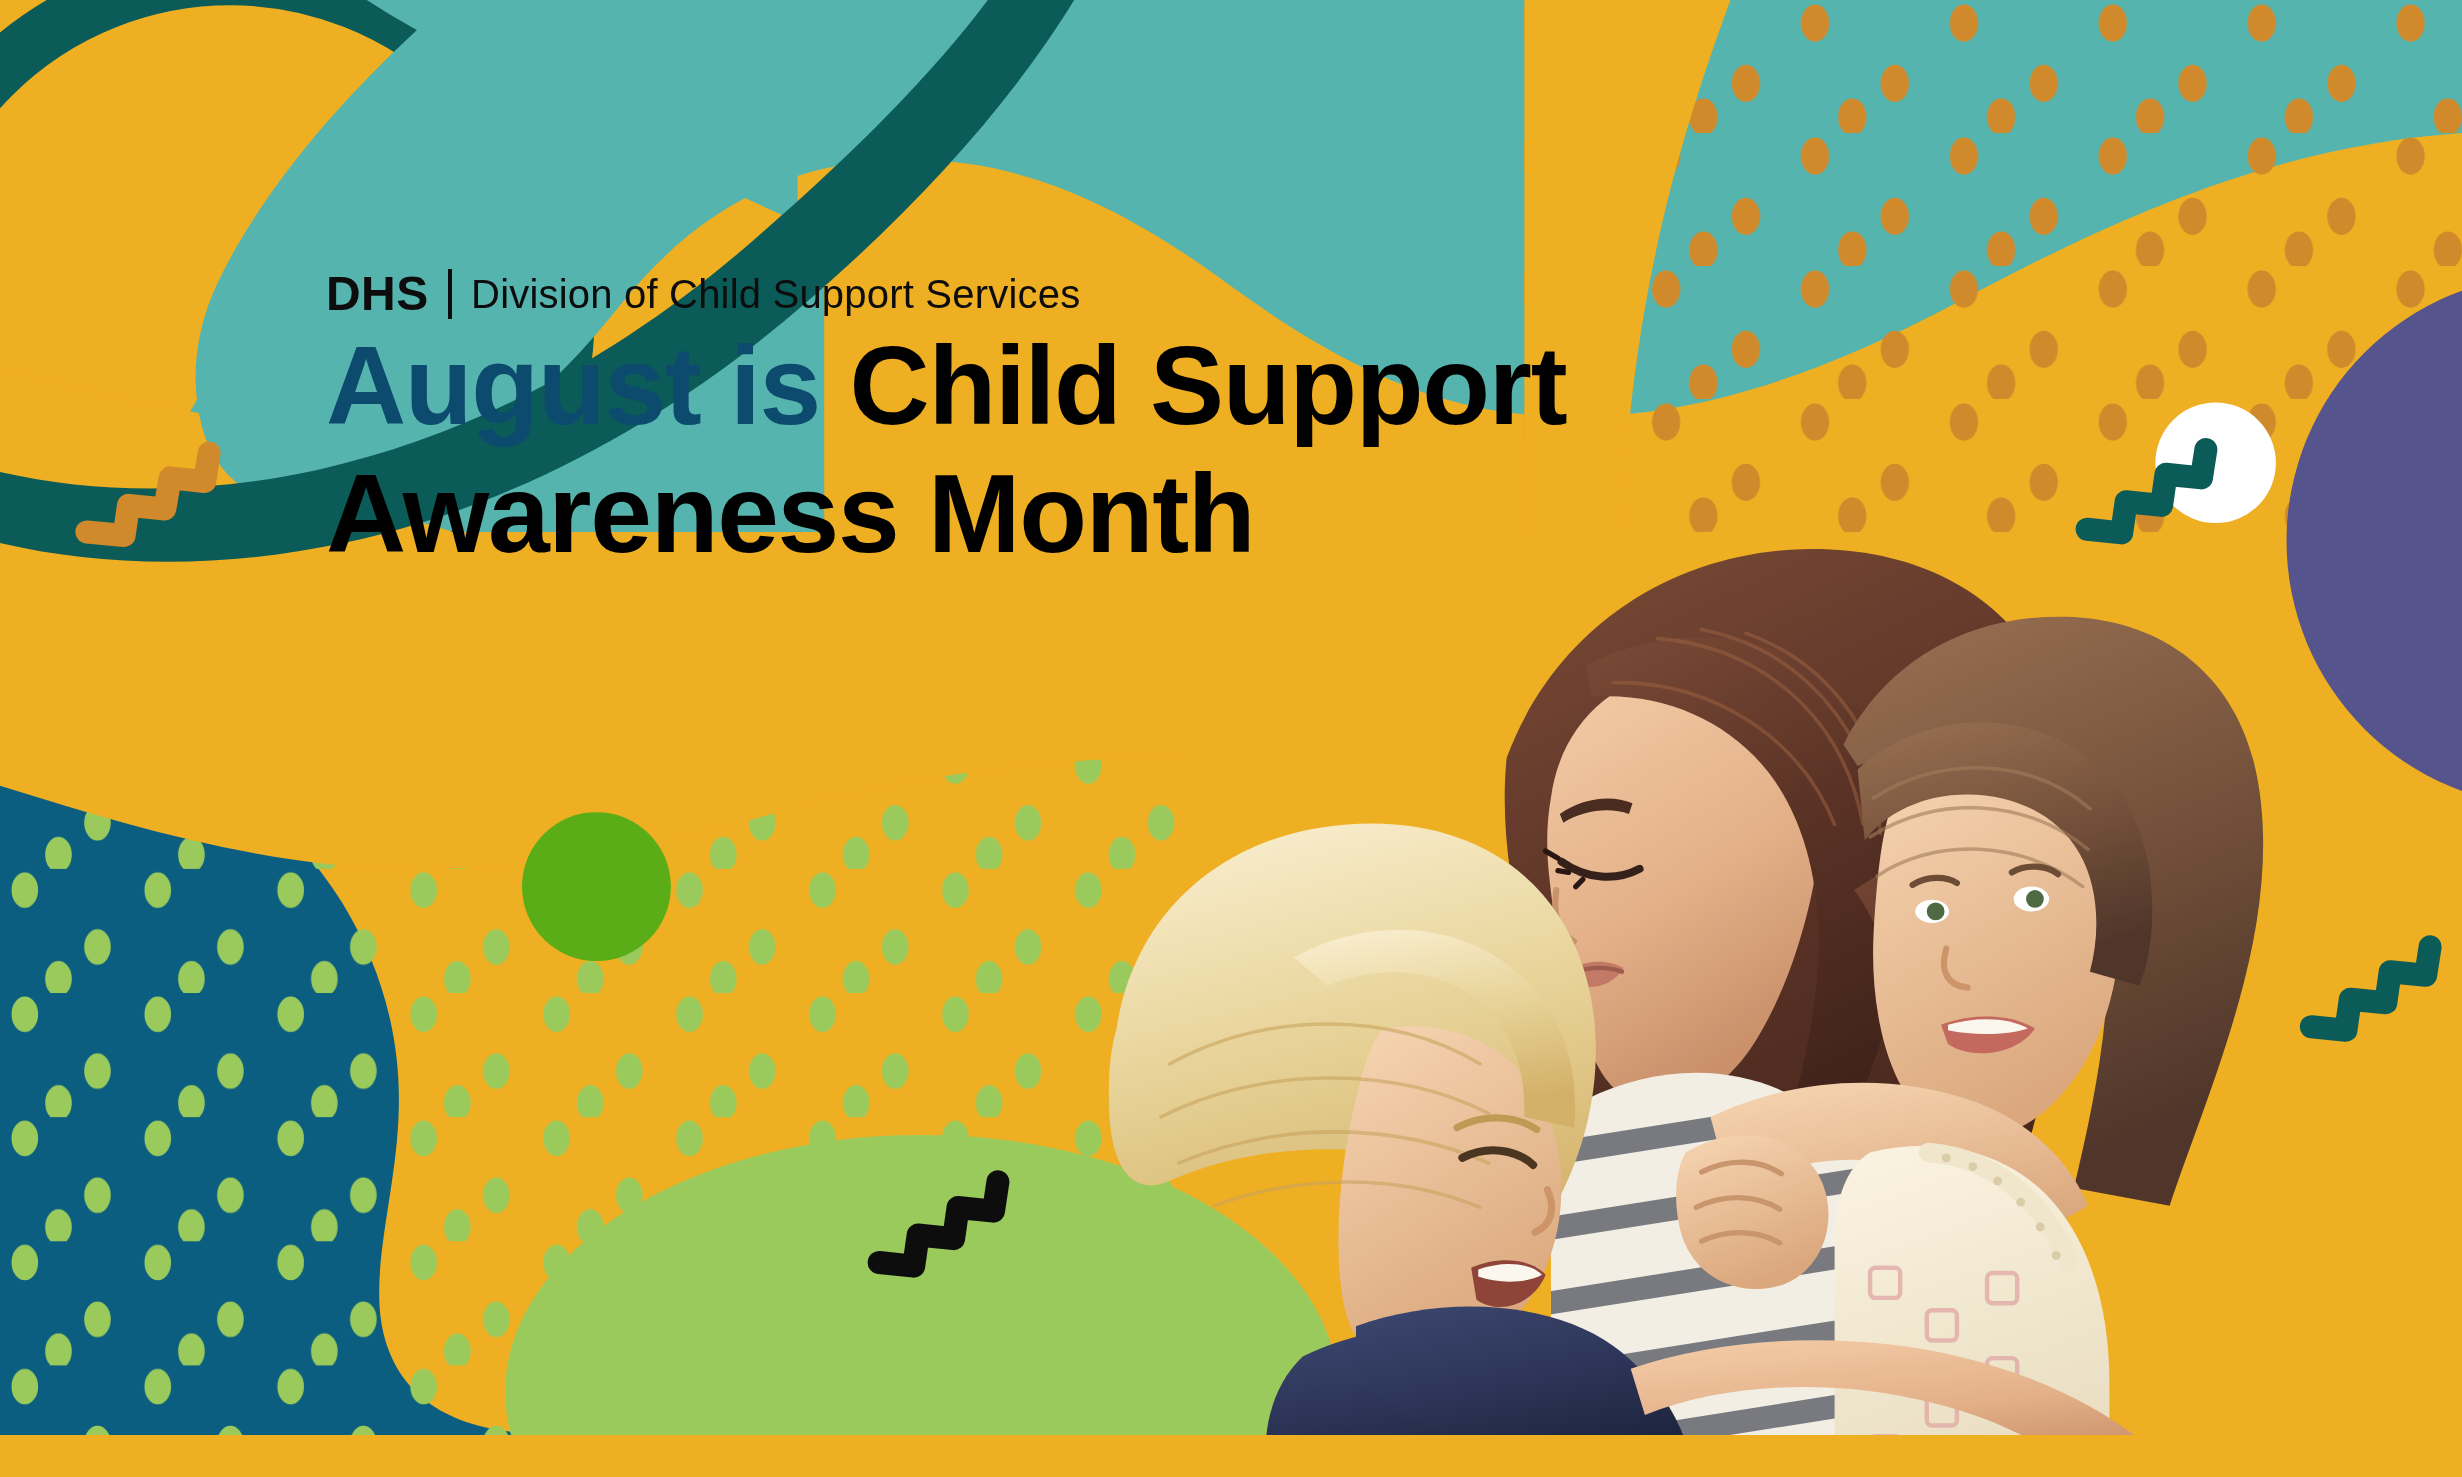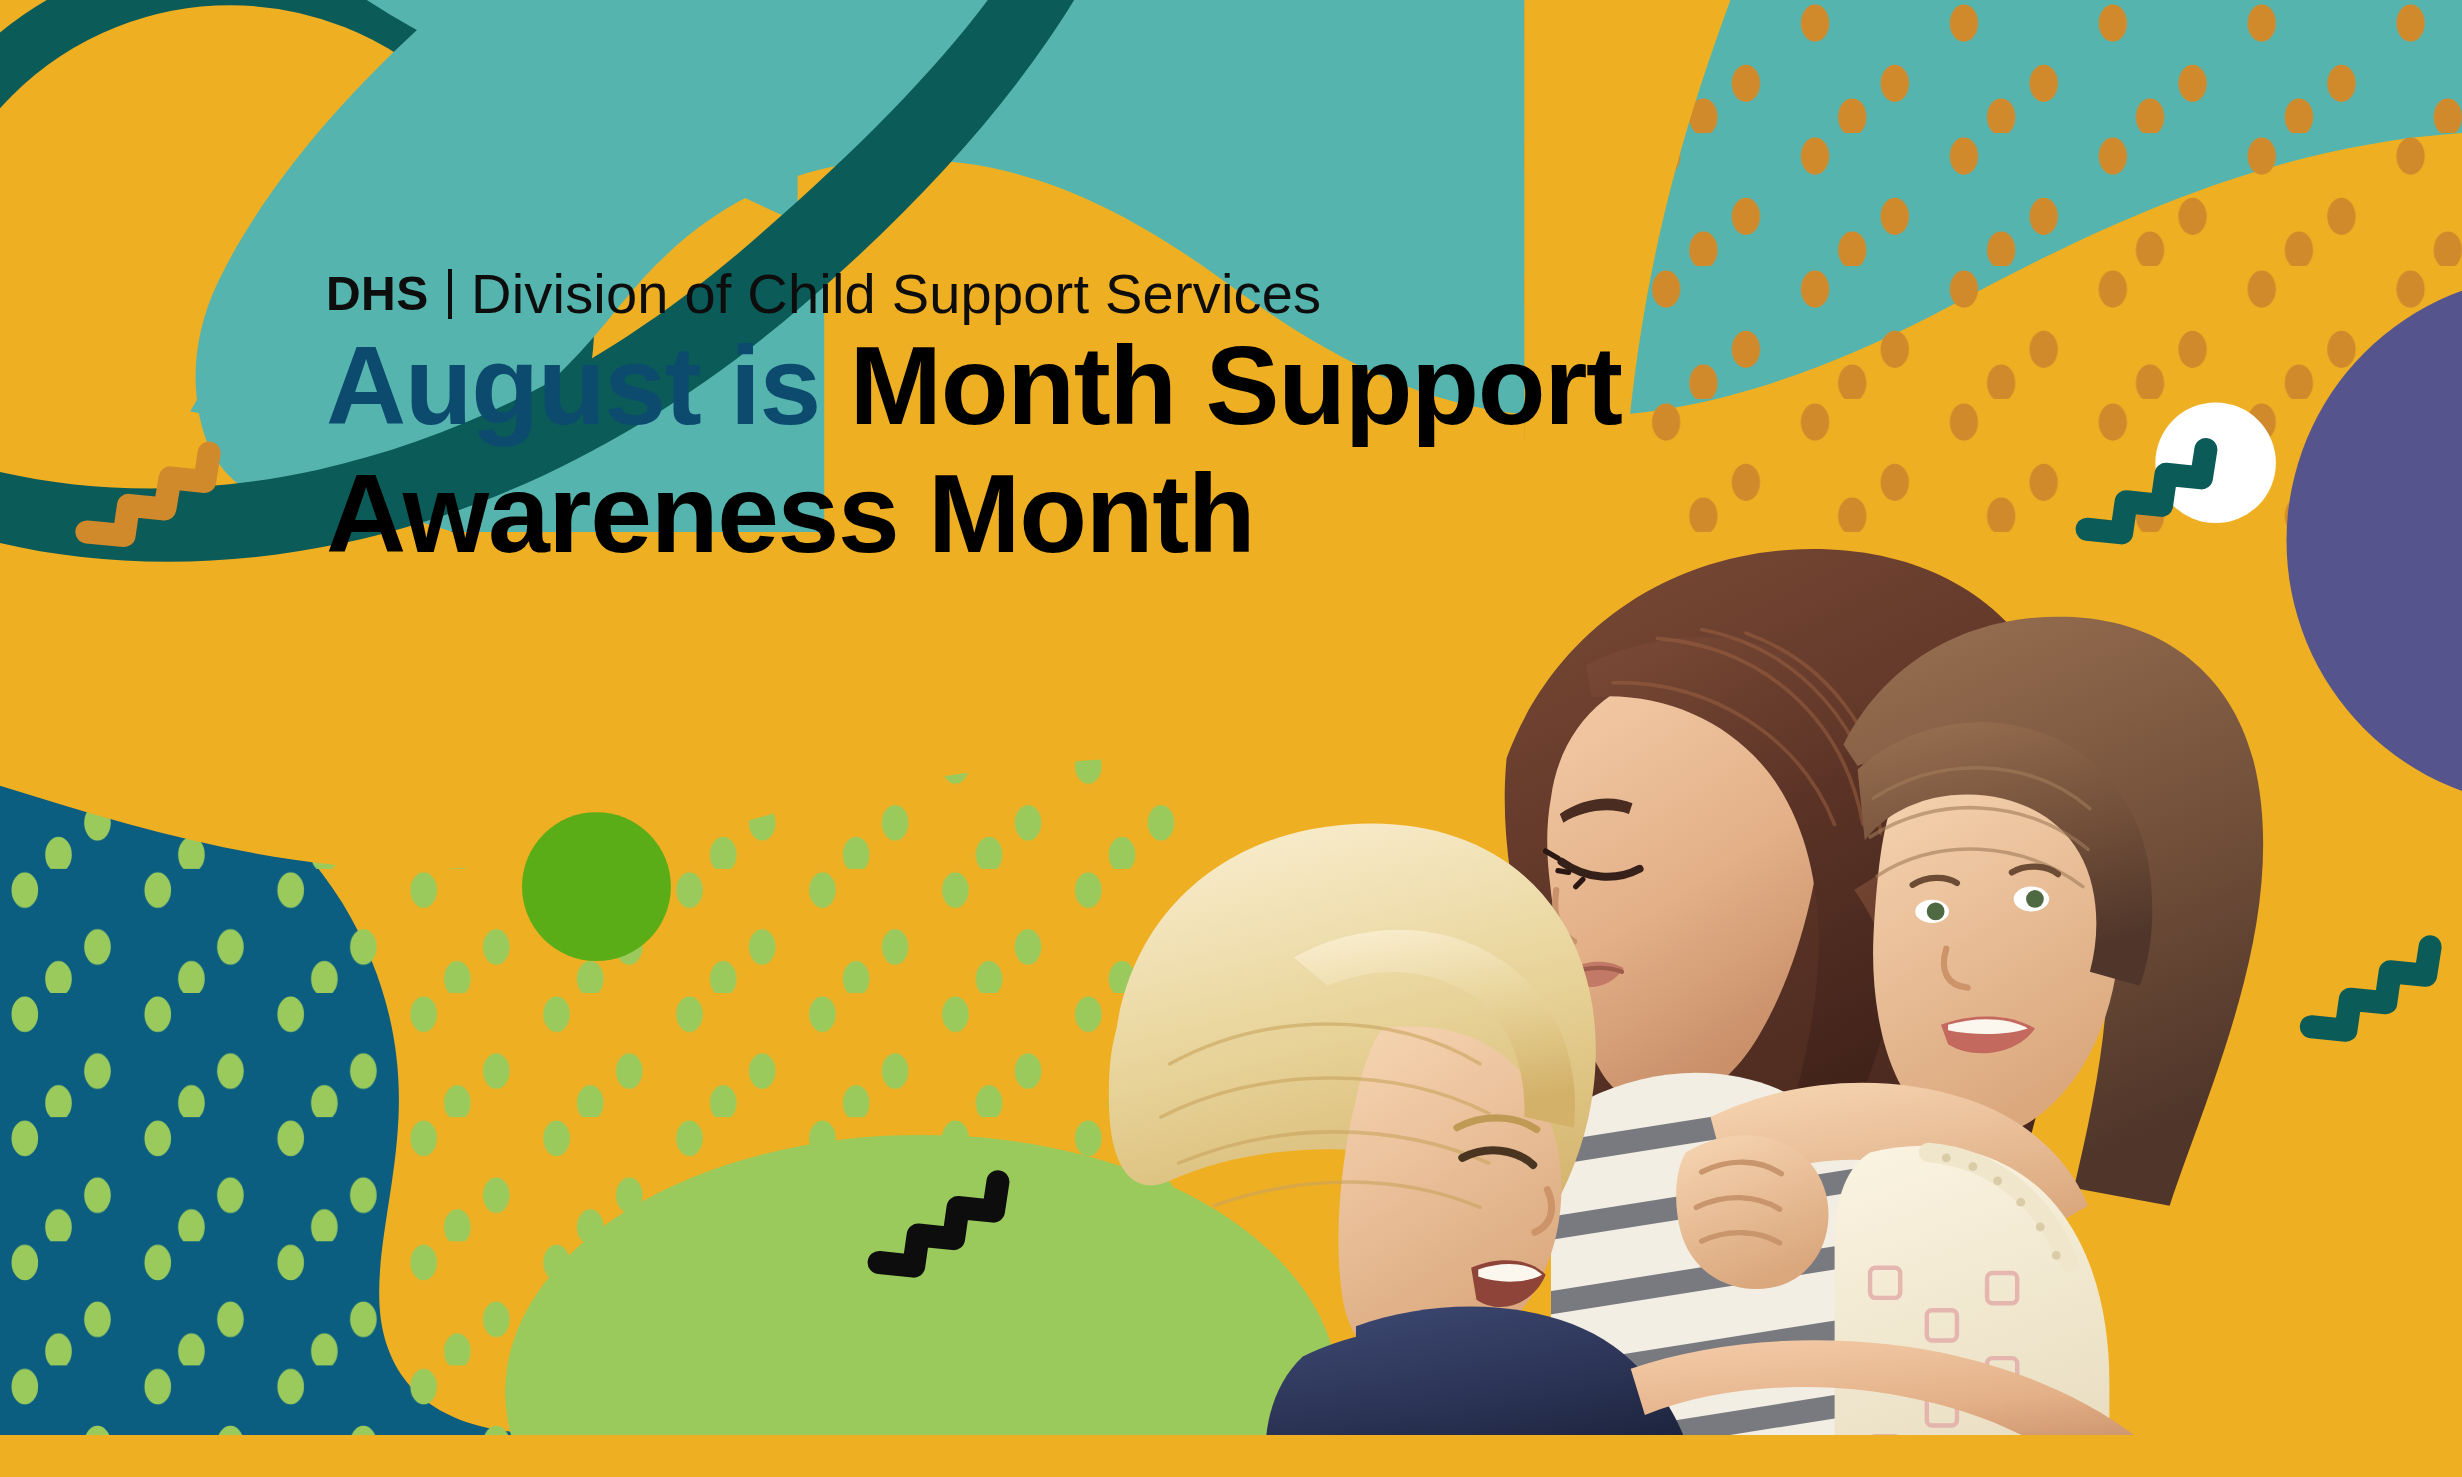--- a/index.html
+++ b/index.html
@@ -51,21 +51,21 @@
     line-height:1;
   }
   #eyebrow .divider {
     display:inline-block;
     width:3.5px;
     height:50px;
     background:#0d0d0d;
     margin:0 19.5px;
   }
   #eyebrow .dept {
-    font-size:56px;
+    font-size:40px;
     font-weight:400;
     color:#0d0d0d;
     line-height:1;
     letter-spacing:0.2px;
   }
   .headline-line {
     font-size:111px;
     font-weight:800;
     line-height:1.02;
     letter-spacing:-1.3px;
@@ -496,20 +496,20 @@
 
   <div id="text-block">
 
     <div id="eyebrow">
       <span class="dhs">DHS</span>
       <span class="divider"></span>
       <span class="dept">Division of Child Support Services</span>
     </div>
 
     <div class="headline-line" id="headline-1">
-      <span class="hl-white">August is</span><span class="hl-black">&nbsp;</span><span class="hl-black">Month Support</span>
+      <span class="hl-white">August is</span><span class="hl-black">&nbsp;</span><span class="hl-black">Child Support</span>
     </div>
 
     <div class="headline-line hl-black" id="headline-2">Awareness Month</div>
   </div>
 
 </div>
 
 
 </body></html>

